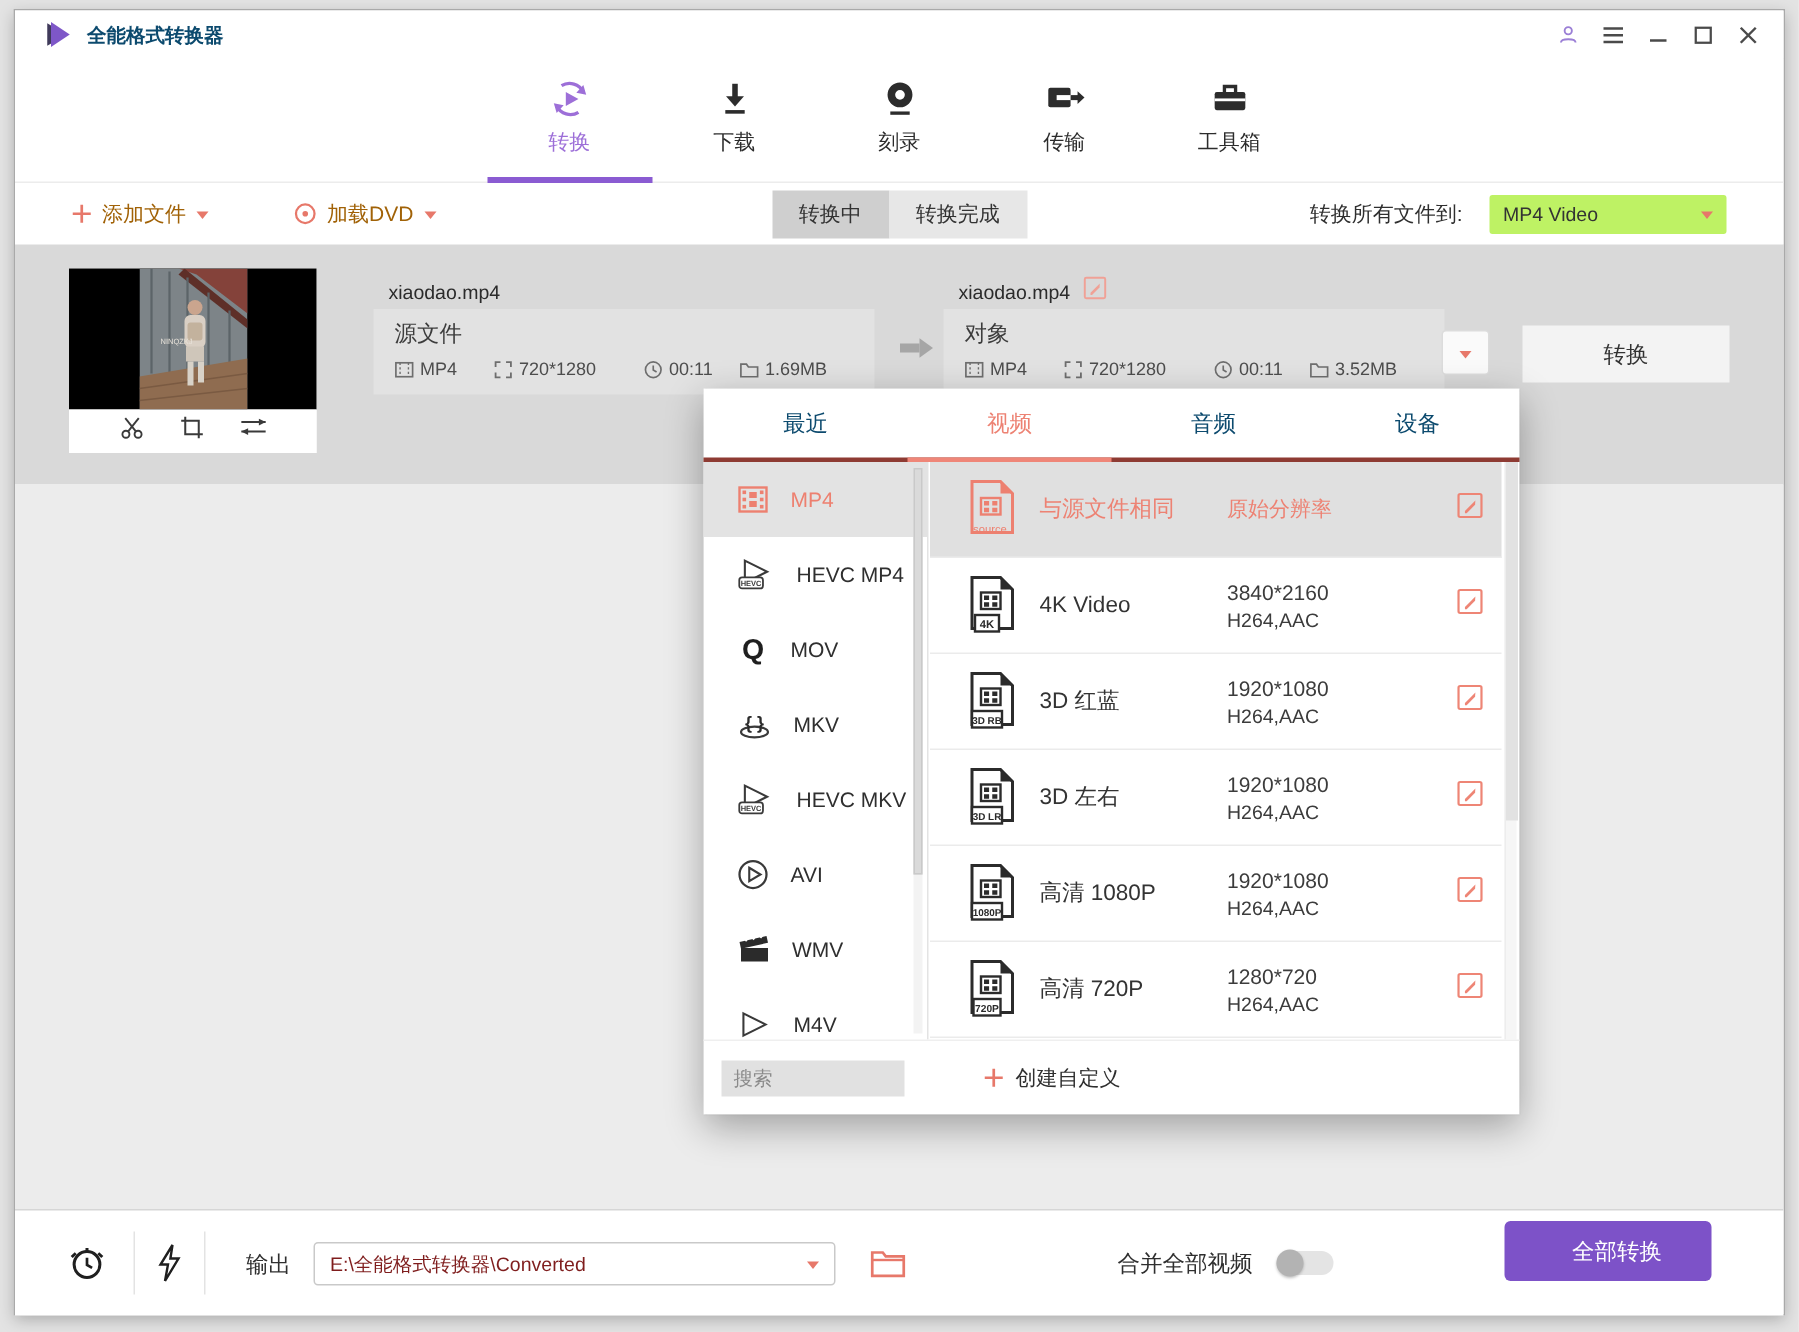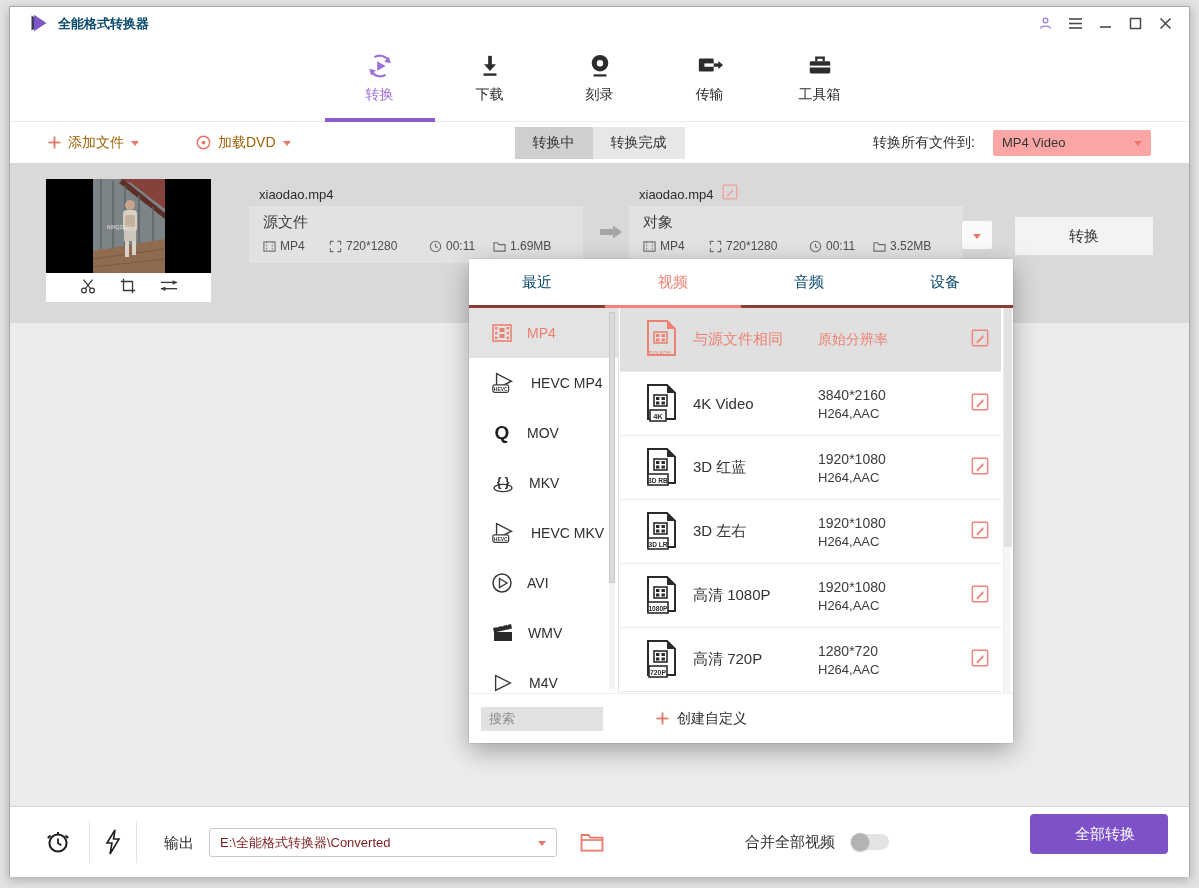--- a/index.html
+++ b/index.html
@@ -29,21 +29,21 @@
   
   .toolbar { position:absolute; left:0; top:115px; width:100%; height:41px; background:#fff; }
   .tb-btn { position:absolute; top:0; height:41px; display:flex; align-items:center; gap:7px; font-size:14px; color:#a16207; cursor:default; }
   .tb-add { left:38px; } .tb-dvd { left:186px; }
   .caret { width:0; height:0; border-left:4.5px solid transparent; border-right:4.5px solid transparent; border-top:5.5px solid #e7786a; margin-top:2px; }
   .tb-center { position:absolute; left:50%; transform:translateX(-50%); top:5px; display:flex; }
   .seg { height:32px; padding:0 18px; display:flex; align-items:center; font-size:14px; background:#e7e7e7; color:#333; }
   .seg.active { background:#cfcfcf; }
   .tb-right { position:absolute; right:38px; top:0; height:41px; display:flex; align-items:center; gap:18px; }
   .convert-to-label { font-size:14px; color:#2f2f2f; }
-  .convert-to-select { width:158px; height:26px; background:#fca5a5; border-radius:2px; display:flex; align-items:center; padding:0 9px; font-size:13px; color:#333; }
+  .convert-to-select { width:158px; height:26px; background:#bef264; border-radius:2px; display:flex; align-items:center; padding:0 9px; font-size:13px; color:#333; }
   .convert-to-select .caret { margin-left:auto; }
 
   
   .file-band { position:absolute; left:0; top:156px; width:100%; height:160px; background:#d9d9d9; }
   .thumb-card { position:absolute; left:36px; top:16px; width:165px; height:123px; background:#fff; }
   .thumb-img { width:165px; height:94px; background:#000; display:flex; justify-content:center; overflow:hidden; }
   .thumb-tools { height:29px; display:flex; align-items:center; justify-content:center; gap:22px; background:#fff; }
   .src-name { position:absolute; left:249px; top:24px; font-size:13px; color:#2b2b2b; }
   .tgt-name-row { position:absolute; left:629px; top:21px; display:flex; align-items:center; gap:9px; }
   .tgt-name { font-size:13px; color:#2b2b2b; }
@@ -63,21 +63,21 @@
   
   .footer { position:absolute; left:0; top:799px; width:100%; height:71px; background:#fff; border-top:1px solid #d6d6d6; }
   .ft-icon { position:absolute; top:18px; width:30px; height:34px; display:flex; align-items:center; justify-content:center; }
   .vdiv { position:absolute; top:14px; width:1px; height:42px; background:#e3e3e3; }
   .output-label { position:absolute; left:154px; top:27px; font-size:15px; color:#2f2f2f; }
   .output-select { position:absolute; left:199px; top:21px; width:348px; height:29px; border:1px solid #c9c9c9; border-radius:3px; background:#fff; display:flex; align-items:center; padding:0 10px; }
   .output-select input { flex:1; border:none; outline:none; font-size:13px; color:#7f1d1d; background:transparent; font-family:inherit; }
   .merge-label { position:absolute; right:354px; top:26px; font-size:15px; color:#2f2f2f; }
   .toggle { position:absolute; right:300px; top:27px; width:38px; height:16px; border-radius:8px; background:#e4e4e4; }
   .toggle .knob { position:absolute; left:0px; top:-1px; width:18px; height:18px; border-radius:50%; background:#b3b3b3; box-shadow:0 1px 2px rgba(0,0,0,.25); }
-  .convert-all-btn { position:absolute; right:21px; top:7px; width:138px; height:40px; background:#7d52c8; border-radius:4px; color:#fff; font-size:15px; display:flex; align-items:center; justify-content:center;padding-left:12px; }
+  .convert-all-btn { position:absolute; right:48px; top:7px; width:138px; height:40px; background:#7d52c8; border-radius:4px; color:#fff; font-size:15px; display:flex; align-items:center; justify-content:center;padding-left:12px; }
 
   
   .popup { position:absolute; left:459px; top:252px; width:544px; height:484px; background:#fff;
            box-shadow:0 8px 24px rgba(0,0,0,.32), 0 0 1px #999; z-index:9; }
   .popup-tabs { display:flex; height:46px; }
   .popup-tab { width:136px; display:flex; align-items:center; justify-content:center; font-size:15px; color:#0c4a6e; }
   .popup-tab.active { color:#ed8273; }
   .popup-tabline { height:3px; background:#8e3b33; position:relative; }
   .popup-tabline .active-seg { position:absolute; left:136px; top:0; width:136px; height:3px; background:#ef8678; }
   .popup-body { position:relative; height:385px; }

